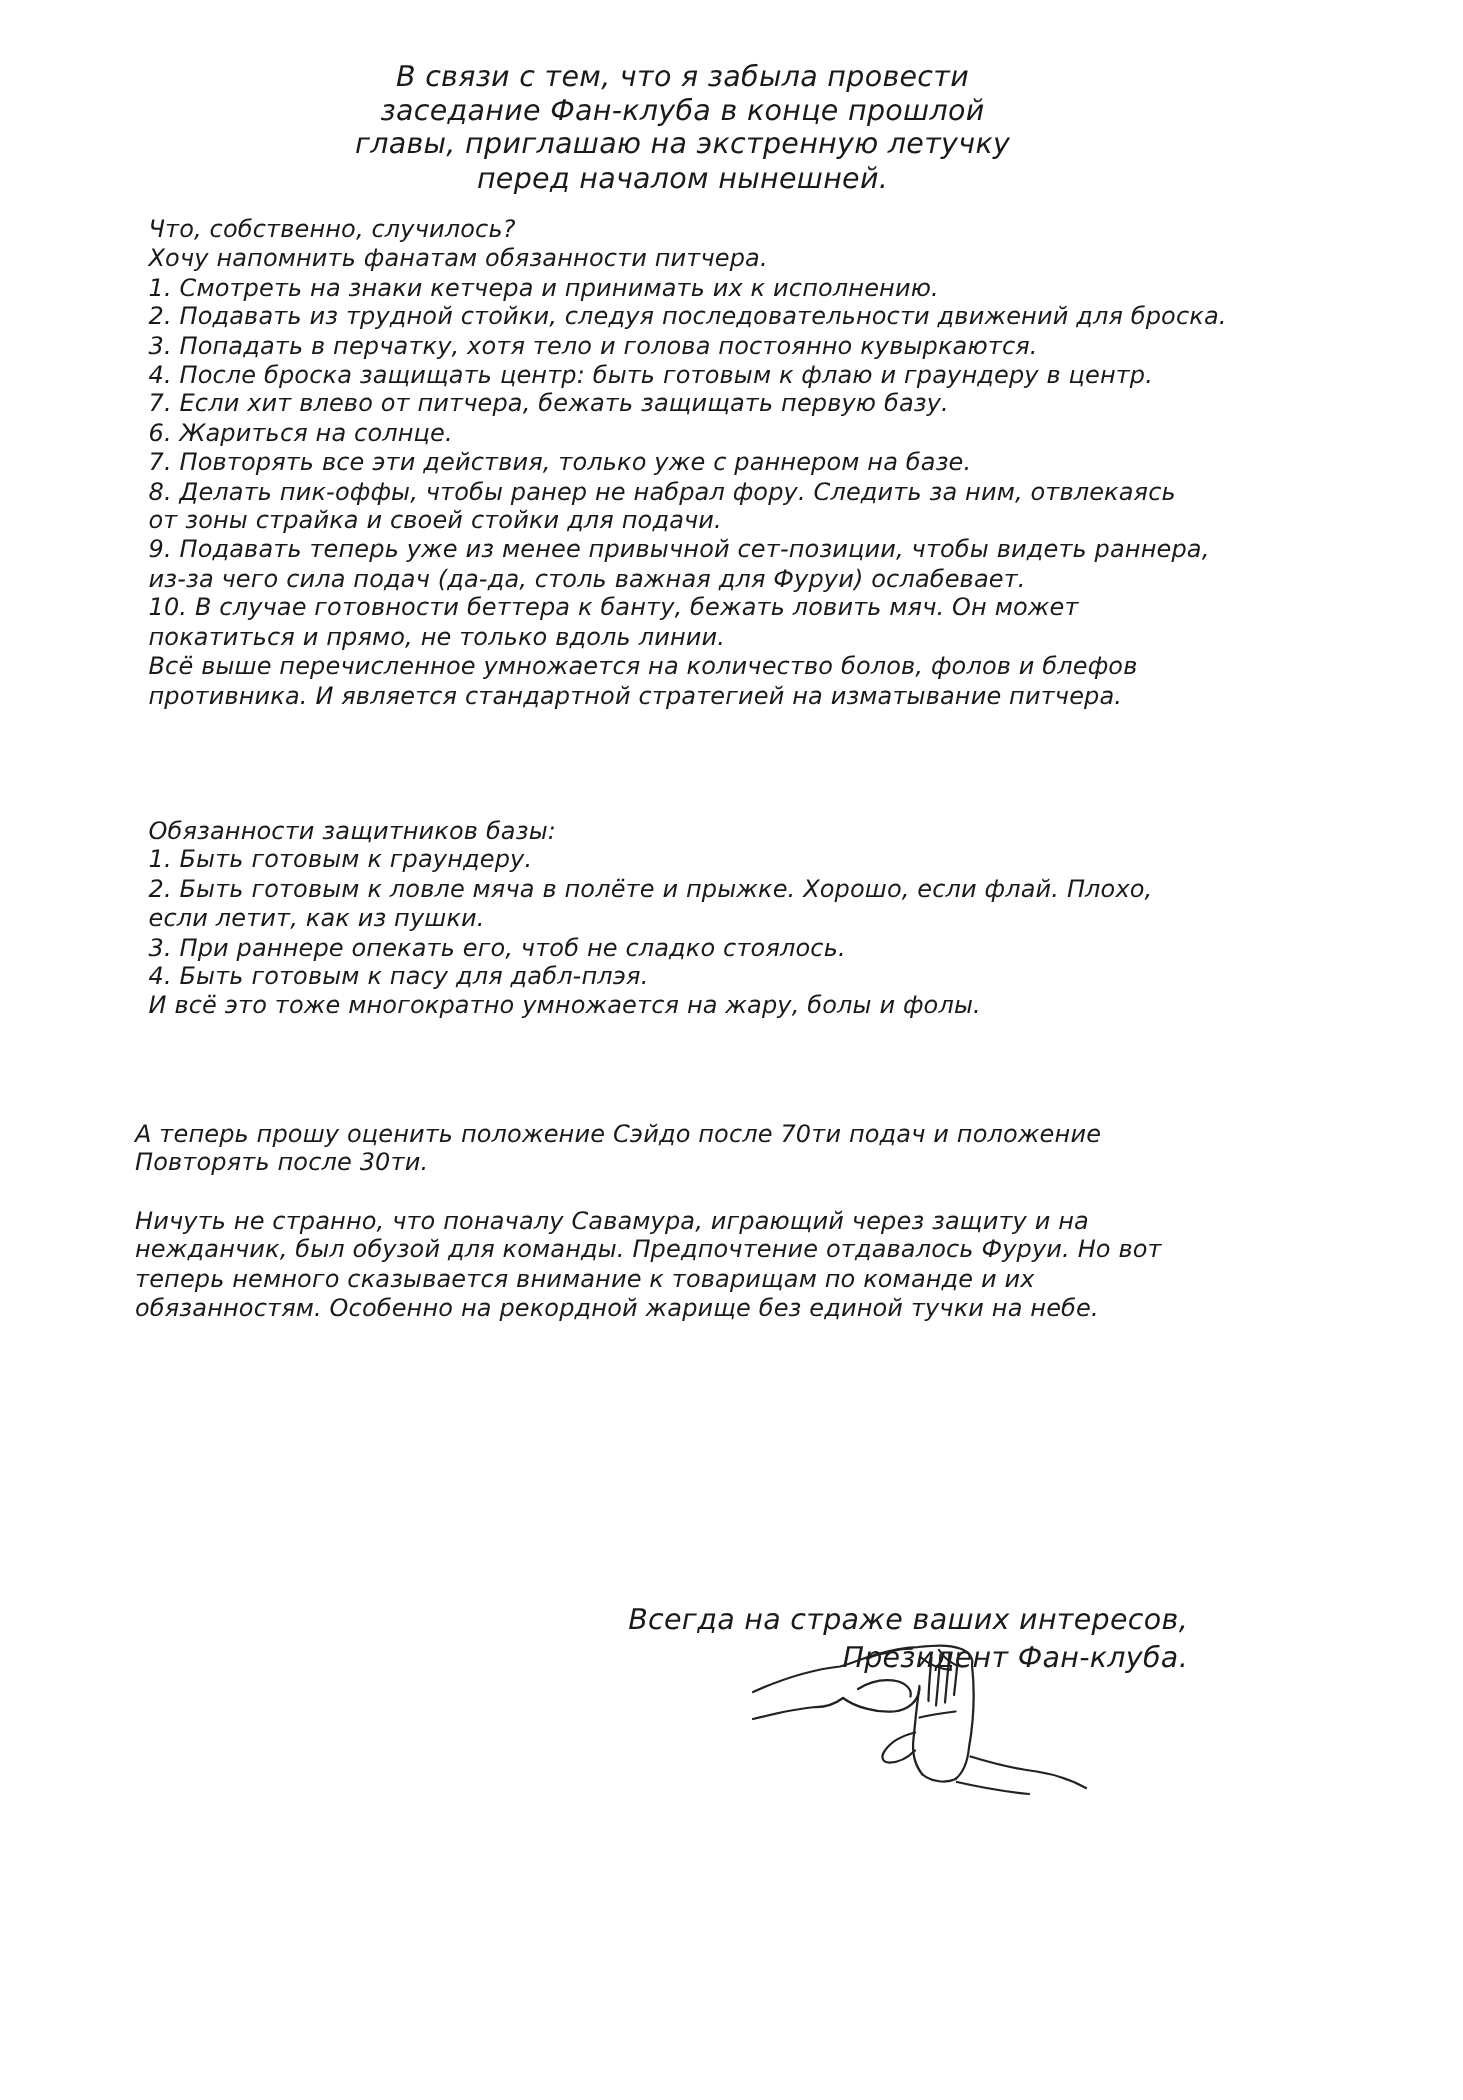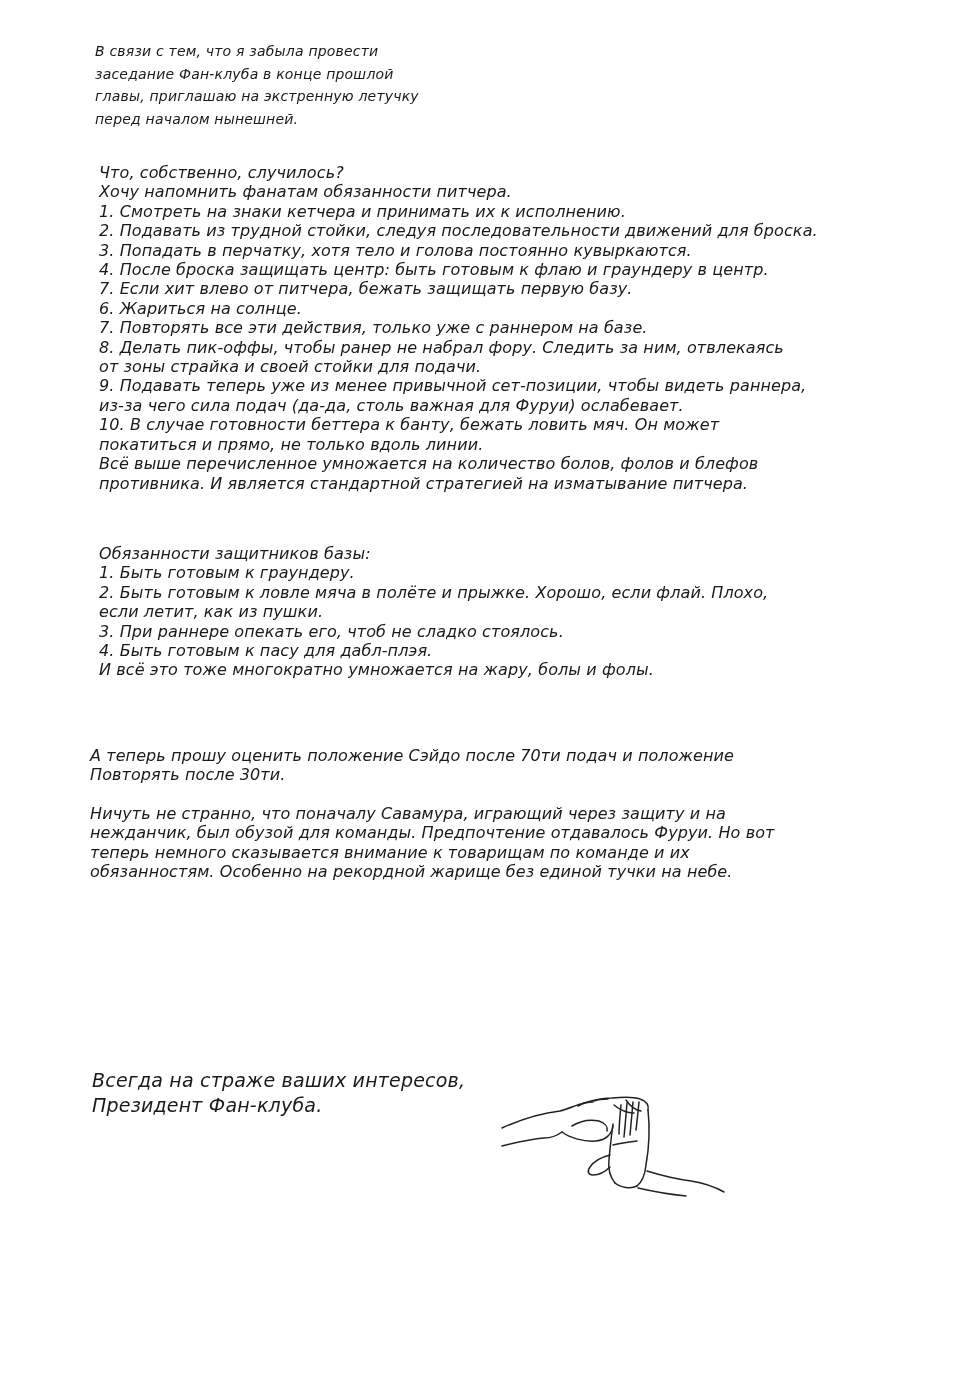--- a/index.html
+++ b/index.html
@@ -14,46 +14,46 @@
     background: #ffffff;
     color: #1a1a1a;
     font-style: italic;
     overflow: hidden;
   }
   .notice {
     position: absolute;
     top: 40px;
     left: 95px;
     width: 720px;
-    text-align: left;
+    text-align: center;
     font-family: "DejaVu Sans", sans-serif;
-    font-size: 14px;
+    font-size: 19px;
     line-height: 22.6px;
     letter-spacing: 0.2px;
   }
   .section {
     position: absolute;
     font-family: "DejaVu Sans", sans-serif;
     font-size: 16px;
     line-height: 19.4px;
     letter-spacing: 0.1px;
   }
   .section .line, .notice .line {
     white-space: nowrap;
   }
-  .s1 { top: 163px; left: 99px; font-style: italic; }
+  .s1 { top: 143px; left: 99px; font-style: italic; }
   .s2 { top: 544px; left: 99px; }
   .s3 { top: 746px; left: 90px; }
   .para2 { margin-top: 19px; }
   .signature {
     position: absolute;
     top: 1068px;
     left: 92px;
     width: 700px;
-    text-align: left;
+    text-align: right;
     font-family: "DejaVu Sans", sans-serif;
     font-size: 19px;
     line-height: 24.5px;
     letter-spacing: 0.2px;
   }
   .hand-sketch {
     position: absolute;
     left: 498px;
     top: 1092px;
     width: 232px;

